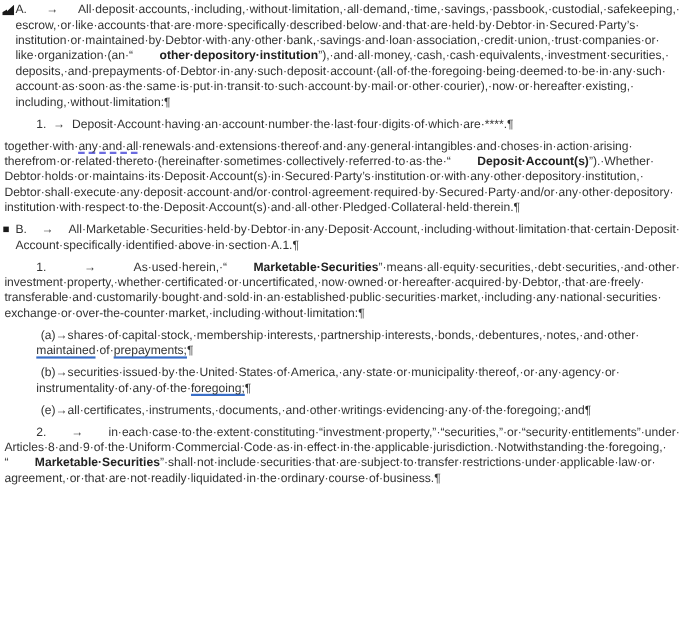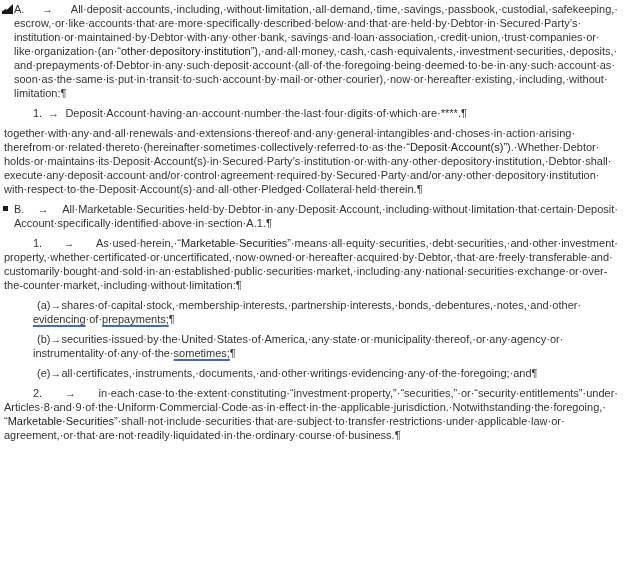--- a/index.html
+++ b/index.html
@@ -22,28 +22,29 @@
     position: relative;
     margin: 0 0 6px 0;
     text-align: justify;
   }
   .p-section    { margin-left: 10px; }
   .p-item-first { margin-left: 29px; }
   .p-item-hang  { text-indent: 29px; }
   .p-sub        { margin-left: 29px; text-indent: 4px; }
   .p-flush      { }
   .run-normal { font-weight: normal; }
-  .run-bold   { font-weight: normal; color: #222222; }
+  .run-bold   { font-weight: bold; color: #222222; margin-left: 24px; }
   .run-grammar {
     text-decoration: underline;
     text-decoration-color: #3a6fc8;
     text-decoration-thickness: 1.5px;
     text-underline-offset: 2px;
   }
   .run-refine {
+    text-decoration: underline;
     text-decoration-style: dashed;
     text-decoration-color: #6b6be0;
     text-decoration-thickness: 1.5px;
     text-underline-offset: 2px;
   }
   .marker {
     position: absolute;
     background: #1a1a1a;
   }
   .marker-triangle {
@@ -59,18 +60,18 @@
 </head>
 <body>
 
 <div class="document">
   <div>
       <p class="para p-section"><span class="marker marker-triangle"></span><span class="run-normal">A.&nbsp;→&nbsp;All·​deposit·​accounts,·​including,·​without·​limitation,·​all·​demand,·​time,·​savings,·​passbook,·​custodial,·​safekeeping,·​escrow,·​or·​like·​accounts·​that·​are·​more·​specifically·​described·​below·​and·​that·​are·​held·​by·​Debtor·​in·​Secured·​Party’s·​institution·​or·​maintained·​by·​Debtor·​with·​any·​other·​bank,·​savings·​and·​loan·​association,·​credit·​union,·​trust·​companies·​or·​like·​organization·​(an·​“</span><span class="run-bold">other·​depository·​institution</span><span class="run-normal">”),·​and·​all·​money,·​cash,·​cash·​equivalents,·​investment·​securities,·​deposits,·​and·​prepayments·​of·​Debtor·​in·​any·​such·​deposit·​account·​(all·​of·​the·​foregoing·​being·​deemed·​to·​be·​in·​any·​such·​account·​as·​soon·​as·​the·​same·​is·​put·​in·​transit·​to·​such·​account·​by·​mail·​or·​other·​courier),·​now·​or·​hereafter·​existing,·​including,·​without·​limitation:¶</span></p>
       <p class="para p-item-first"><span class="run-normal">1.&nbsp;&nbsp;→&nbsp;&nbsp;Deposit·​Account·​having·​an·​account·​number·​the·​last·​four·​digits·​of·​which·​are·​****.¶</span></p>
       <p class="para p-flush"><span class="run-normal">together·​with·​</span><span class="run-refine">any·​and·​all</span><span class="run-normal">·​renewals·​and·​extensions·​thereof·​and·​any·​general·​intangibles·​and·​choses·​in·​action·​arising·​therefrom·​or·​related·​thereto·​(hereinafter·​sometimes·​collectively·​referred·​to·​as·​the·​“</span><span class="run-bold">Deposit·​Account(s)</span><span class="run-normal">”).·​Whether·​Debtor·​holds·​or·​maintains·​its·​Deposit·​Account(s)·​in·​Secured·​Party’s·​institution·​or·​with·​any·​other·​depository·​institution,·​Debtor·​shall·​execute·​any·​deposit·​account·​and/or·​control·​agreement·​required·​by·​Secured·​Party·​and/or·​any·​other·​depository·​institution·​with·​respect·​to·​the·​Deposit·​Account(s)·​and·​all·​other·​Pledged·​Collateral·​held·​therein.¶</span></p>
       <p class="para p-section"><span class="marker marker-square"></span><span class="run-normal">B.&nbsp;→&nbsp;All·​Marketable·​Securities·​held·​by·​Debtor·​in·​any·​Deposit·​Account,·​including·​without·​limitation·​that·​certain·​Deposit·​Account·​specifically·​identified·​above·​in·​section·​A.1.¶</span></p>
       <p class="para p-item-hang"><span class="run-normal">1.&nbsp;&nbsp;→&nbsp;&nbsp;As·​used·​herein,·​“</span><span class="run-bold">Marketable·​Securities</span><span class="run-normal">”·​means·​all·​equity·​securities,·​debt·​securities,·​and·​other·​investment·​property,·​whether·​certificated·​or·​uncertificated,·​now·​owned·​or·​hereafter·​acquired·​by·​Debtor,·​that·​are·​freely·​transferable·​and·​customarily·​bought·​and·​sold·​in·​an·​established·​public·​securities·​market,·​including·​any·​national·​securities·​exchange·​or·​over-the-counter·​market,·​including·​without·​limitation:¶</span></p>
-      <p class="para p-sub"><span class="run-normal">(a)→shares·​of·​capital·​stock,·​membership·​interests,·​partnership·​interests,·​bonds,·​debentures,·​notes,·​and·​other·​</span><span class="run-grammar">evidencing</span><span class="run-normal">·​of·​</span><span class="run-grammar">prepayments;</span><span class="run-normal">¶</span></p>
-      <p class="para p-sub"><span class="run-normal">(b)→securities·​issued·​by·​the·​United·​States·​of·​America,·​any·​state·​or·​municipality·​thereof,·​or·​any·​agency·​or·​instrumentality·​of·​any·​of·​the·​</span><span class="run-grammar">sometimes;</span><span class="run-normal">¶</span></p>
+      <p class="para p-sub"><span class="run-normal">(a)→shares·​of·​capital·​stock,·​membership·​interests,·​partnership·​interests,·​bonds,·​debentures,·​notes,·​and·​other·​</span><span class="run-grammar">maintained</span><span class="run-normal">·​of·​</span><span class="run-grammar">prepayments;</span><span class="run-normal">¶</span></p>
+      <p class="para p-sub"><span class="run-normal">(b)→securities·​issued·​by·​the·​United·​States·​of·​America,·​any·​state·​or·​municipality·​thereof,·​or·​any·​agency·​or·​instrumentality·​of·​any·​of·​the·​</span><span class="run-grammar">foregoing;</span><span class="run-normal">¶</span></p>
       <p class="para p-sub"><span class="run-normal">(e)→all·​certificates,·​instruments,·​documents,·​and·​other·​writings·​evidencing·​any·​of·​the·​foregoing;·​and¶</span></p>
       <p class="para p-item-hang"><span class="run-normal">2.&nbsp;&nbsp;→&nbsp;&nbsp;in·​each·​case·​to·​the·​extent·​constituting·​“investment·​property,”·​“securities,”·​or·​“security·​entitlements”·​under·​Articles·​8·​and·​9·​of·​the·​Uniform·​Commercial·​Code·​as·​in·​effect·​in·​the·​applicable·​jurisdiction.·​Notwithstanding·​the·​foregoing,·​“</span><span class="run-bold">Marketable·​Securities</span><span class="run-normal">”·​shall·​not·​include·​securities·​that·​are·​subject·​to·​transfer·​restrictions·​under·​applicable·​law·​or·​agreement,·​or·​that·​are·​not·​readily·​liquidated·​in·​the·​ordinary·​course·​of·​business.¶</span></p>
     </div>
 </div>
 
 </body></html>

